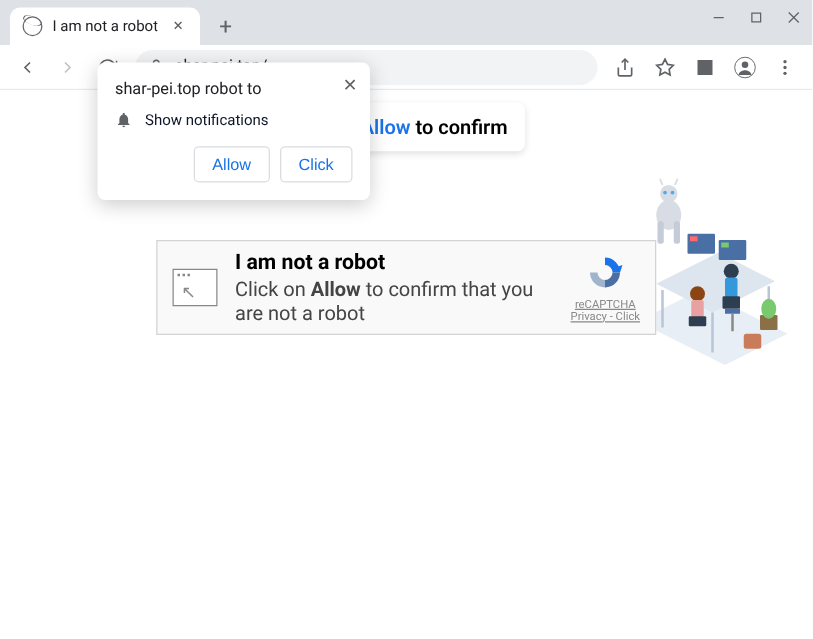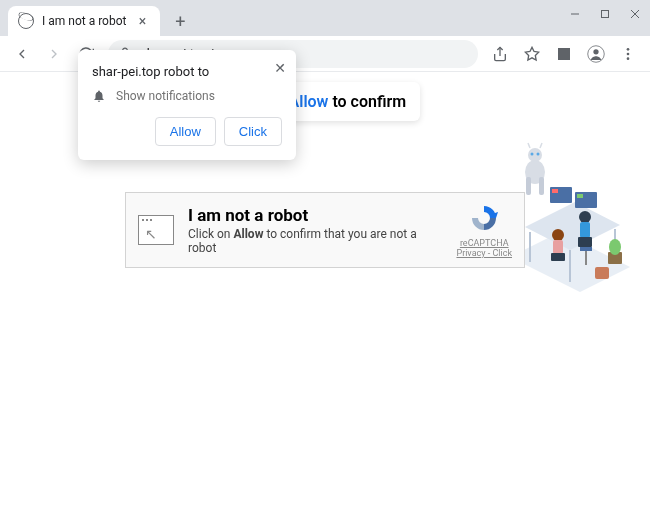--- a/index.html
+++ b/index.html
@@ -25,41 +25,41 @@
     .addr-text { font-size: 13px; color: #202124; flex: 1; }
     .toolbar-icon { width: 28px; height: 28px; display: flex; align-items: center; justify-content: center; color: #5f6368; cursor: pointer; }
     
     
     .watermark { position: absolute; top: 2px; right: 110px; font-size: 20px; font-weight: 600; color: #cfd2d7; letter-spacing: 0.5px; }
     
     
     .permission { position: absolute; top: 50px; left: 78px; background: #fff; border-radius: 6px; box-shadow: 0 4px 16px rgba(0,0,0,0.2); width: 218px; padding: 14px; z-index: 100; }
     .perm-close { position: absolute; right: 10px; top: 10px; font-size: 14px; color: #5f6368; cursor: pointer; }
     .perm-title { font-size: 13px; color: #202124; margin-bottom: 10px; }
-    .perm-row { display: flex; align-items: center; gap: 10px; font-size: 12px; color: #737373; margin: 6px 0 14px 0; }
+    .perm-row { display: flex; align-items: center; gap: 10px; font-size: 12px; color: #0f172a; margin: 6px 0 14px 0; }
     .bell-icon { width: 14px; height: 14px; }
     .perm-buttons { display: flex; justify-content: flex-end; gap: 8px; }
     .perm-btn { padding: 6px 14px; font-size: 13px; border: 1px solid #dadce0; border-radius: 4px; background: #fff; color: #1a73e8; cursor: pointer; }
     
     
     .page { position: absolute; top: 72px; left: 0; right: 0; bottom: 0; background: #fff; }
     .click-banner { position: absolute; top: 10px; left: 235px; background: #fff; border-radius: 6px; box-shadow: 0 2px 6px rgba(0,0,0,0.12); padding: 10px 14px; font-size: 16px; font-weight: 600; }
     .click-banner .blue { color: #1a73e8; }
     
     
     .illustration { position: absolute; top: 45px; right: 10px; width: 160px; height: 180px; }
     
     
     .captcha { position: absolute; top: 120px; left: 125px; width: 400px; height: 76px; border: 1px solid #d3d3d3; background: #f9f9f9; display: flex; align-items: center; padding: 10px 12px; gap: 14px; }
     .captcha-icon { width: 36px; height: 30px; border: 1.5px solid #888; position: relative; background: #fff; flex-shrink: 0; }
     .captcha-icon::before { content: ''; position: absolute; top: 3px; left: 3px; width: 2px; height: 2px; background: #888; box-shadow: 4px 0 #888, 8px 0 #888; }
     .captcha-icon::after { content: '↖'; position: absolute; bottom: 2px; left: 6px; font-size: 14px; color: #888; }
     .captcha-text { flex: 1; }
     .captcha-title { font-size: 17px; font-weight: 700; color: #000; }
-    .captcha-sub { font-size: 12px; color: #444; margin-top: 2px; }
+    .captcha-sub { font-size: 16px; color: #444; margin-top: 2px; }
     .captcha-right { text-align: center; font-size: 9px; color: #888; text-decoration: underline; }
     .recaptcha-logo { width: 32px; height: 32px; margin: 0 auto 2px; }
   </style>
 </head>
 <body>
 
 <div class="watermark">computips</div>
 
 <div class="titlebar">
   <div class="tab">

